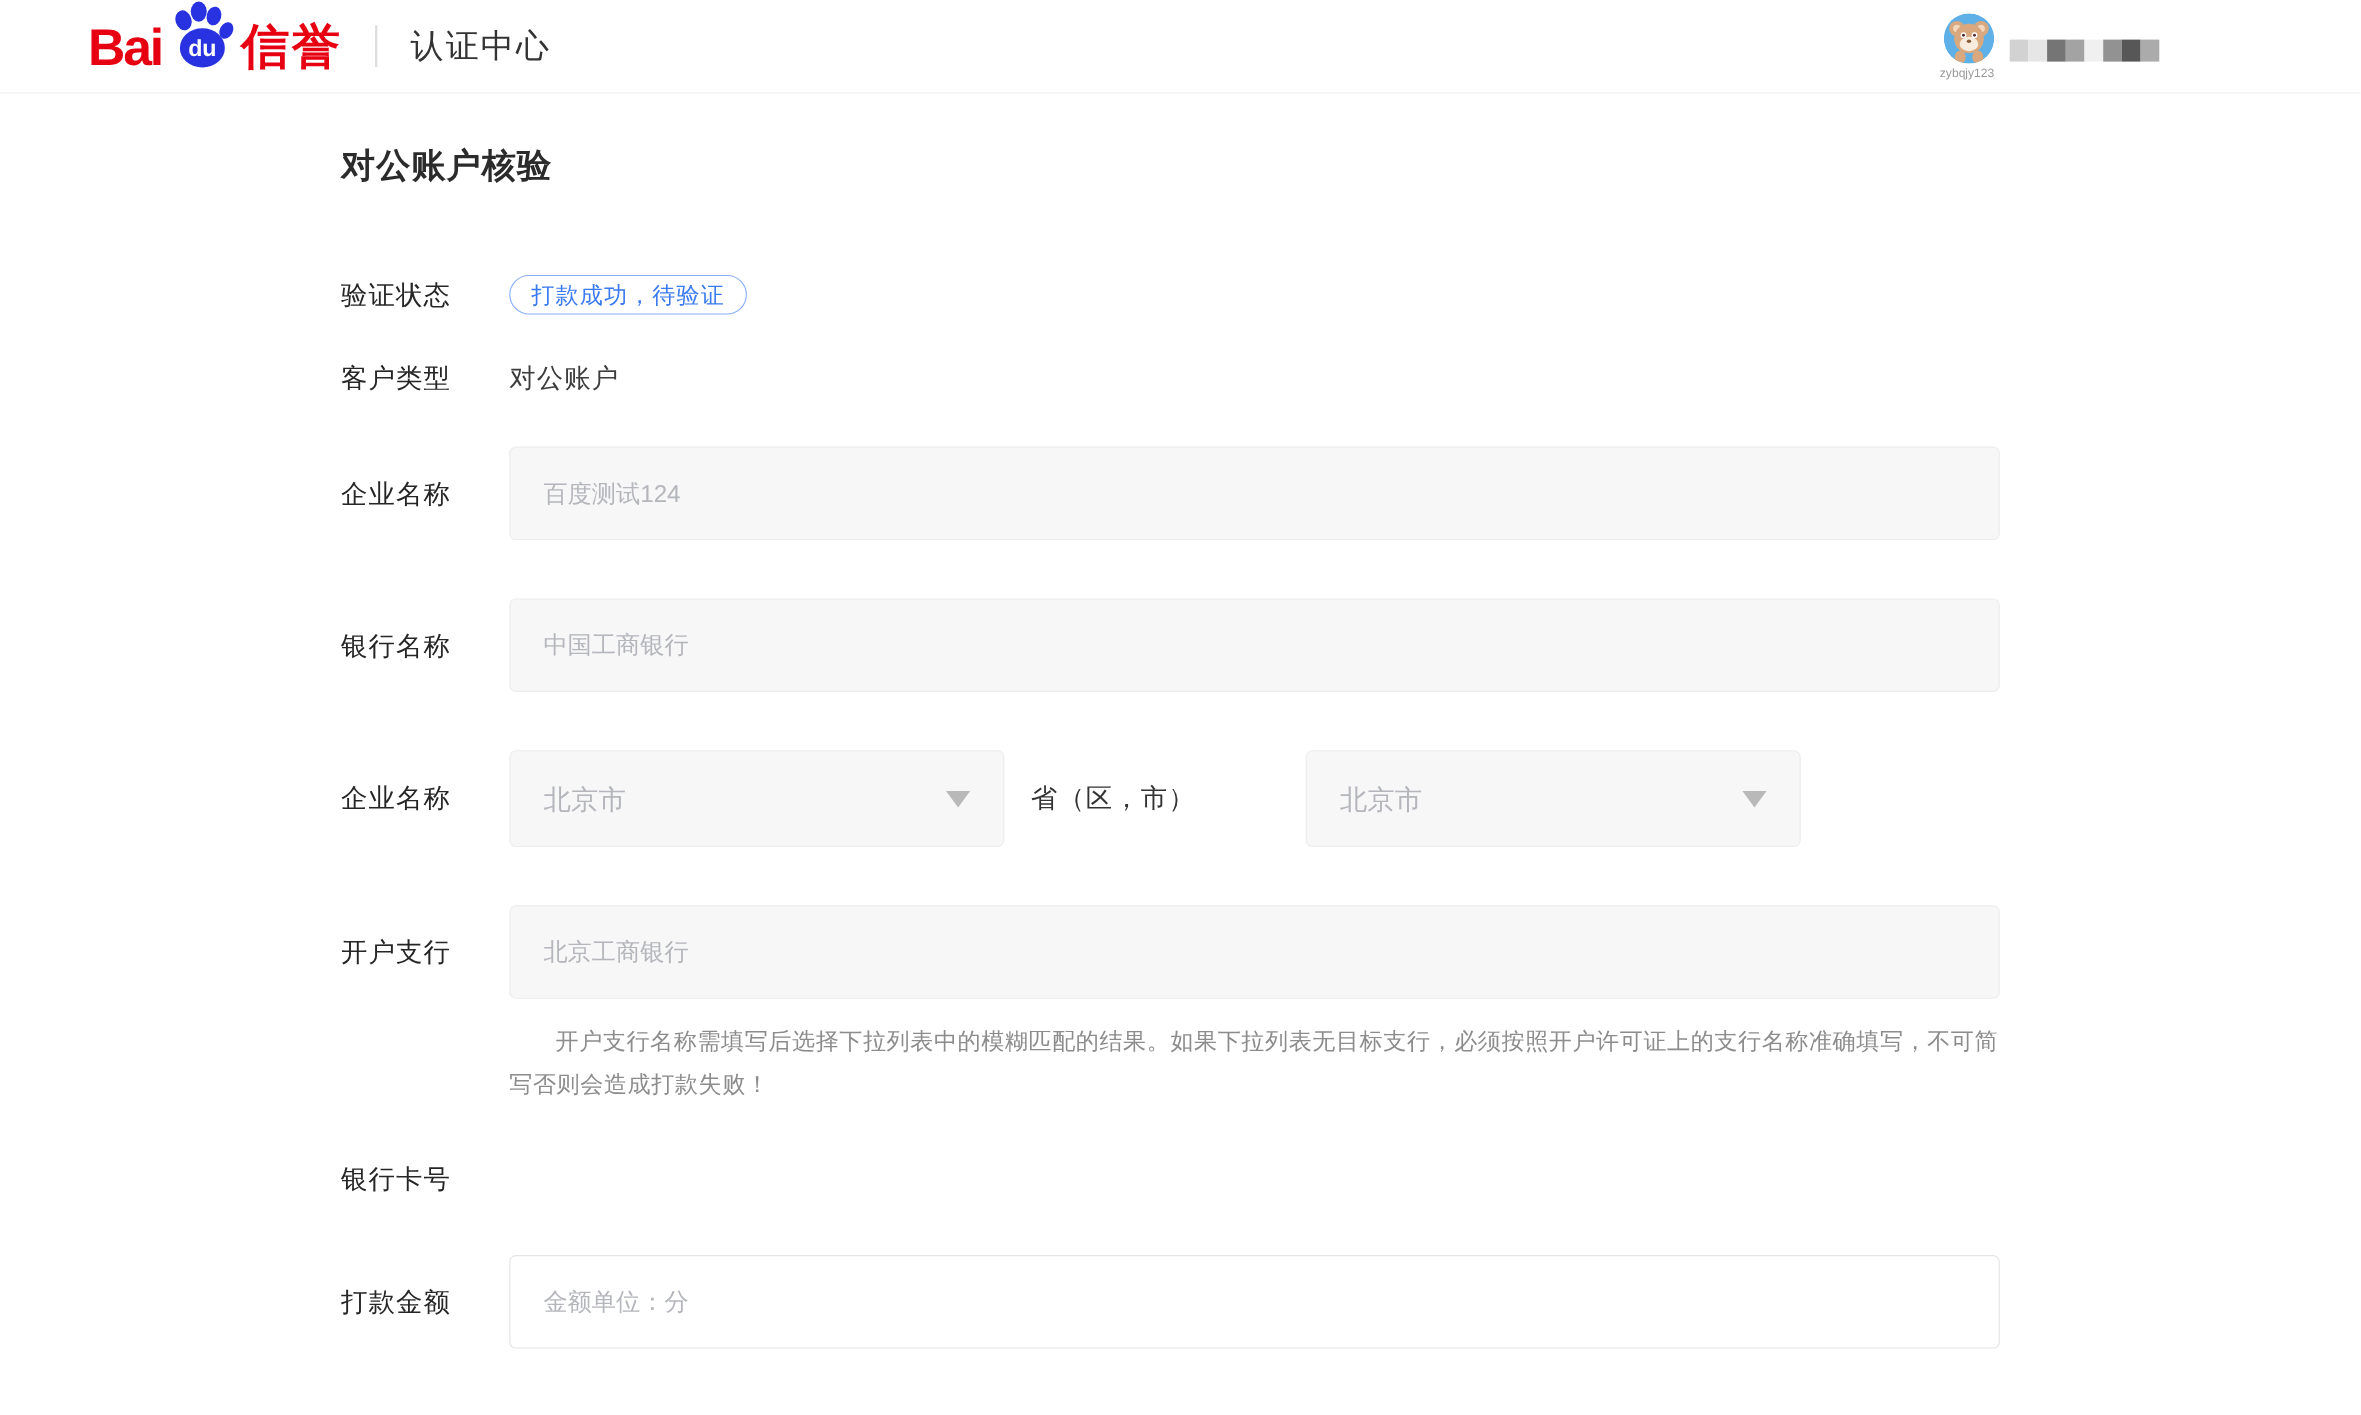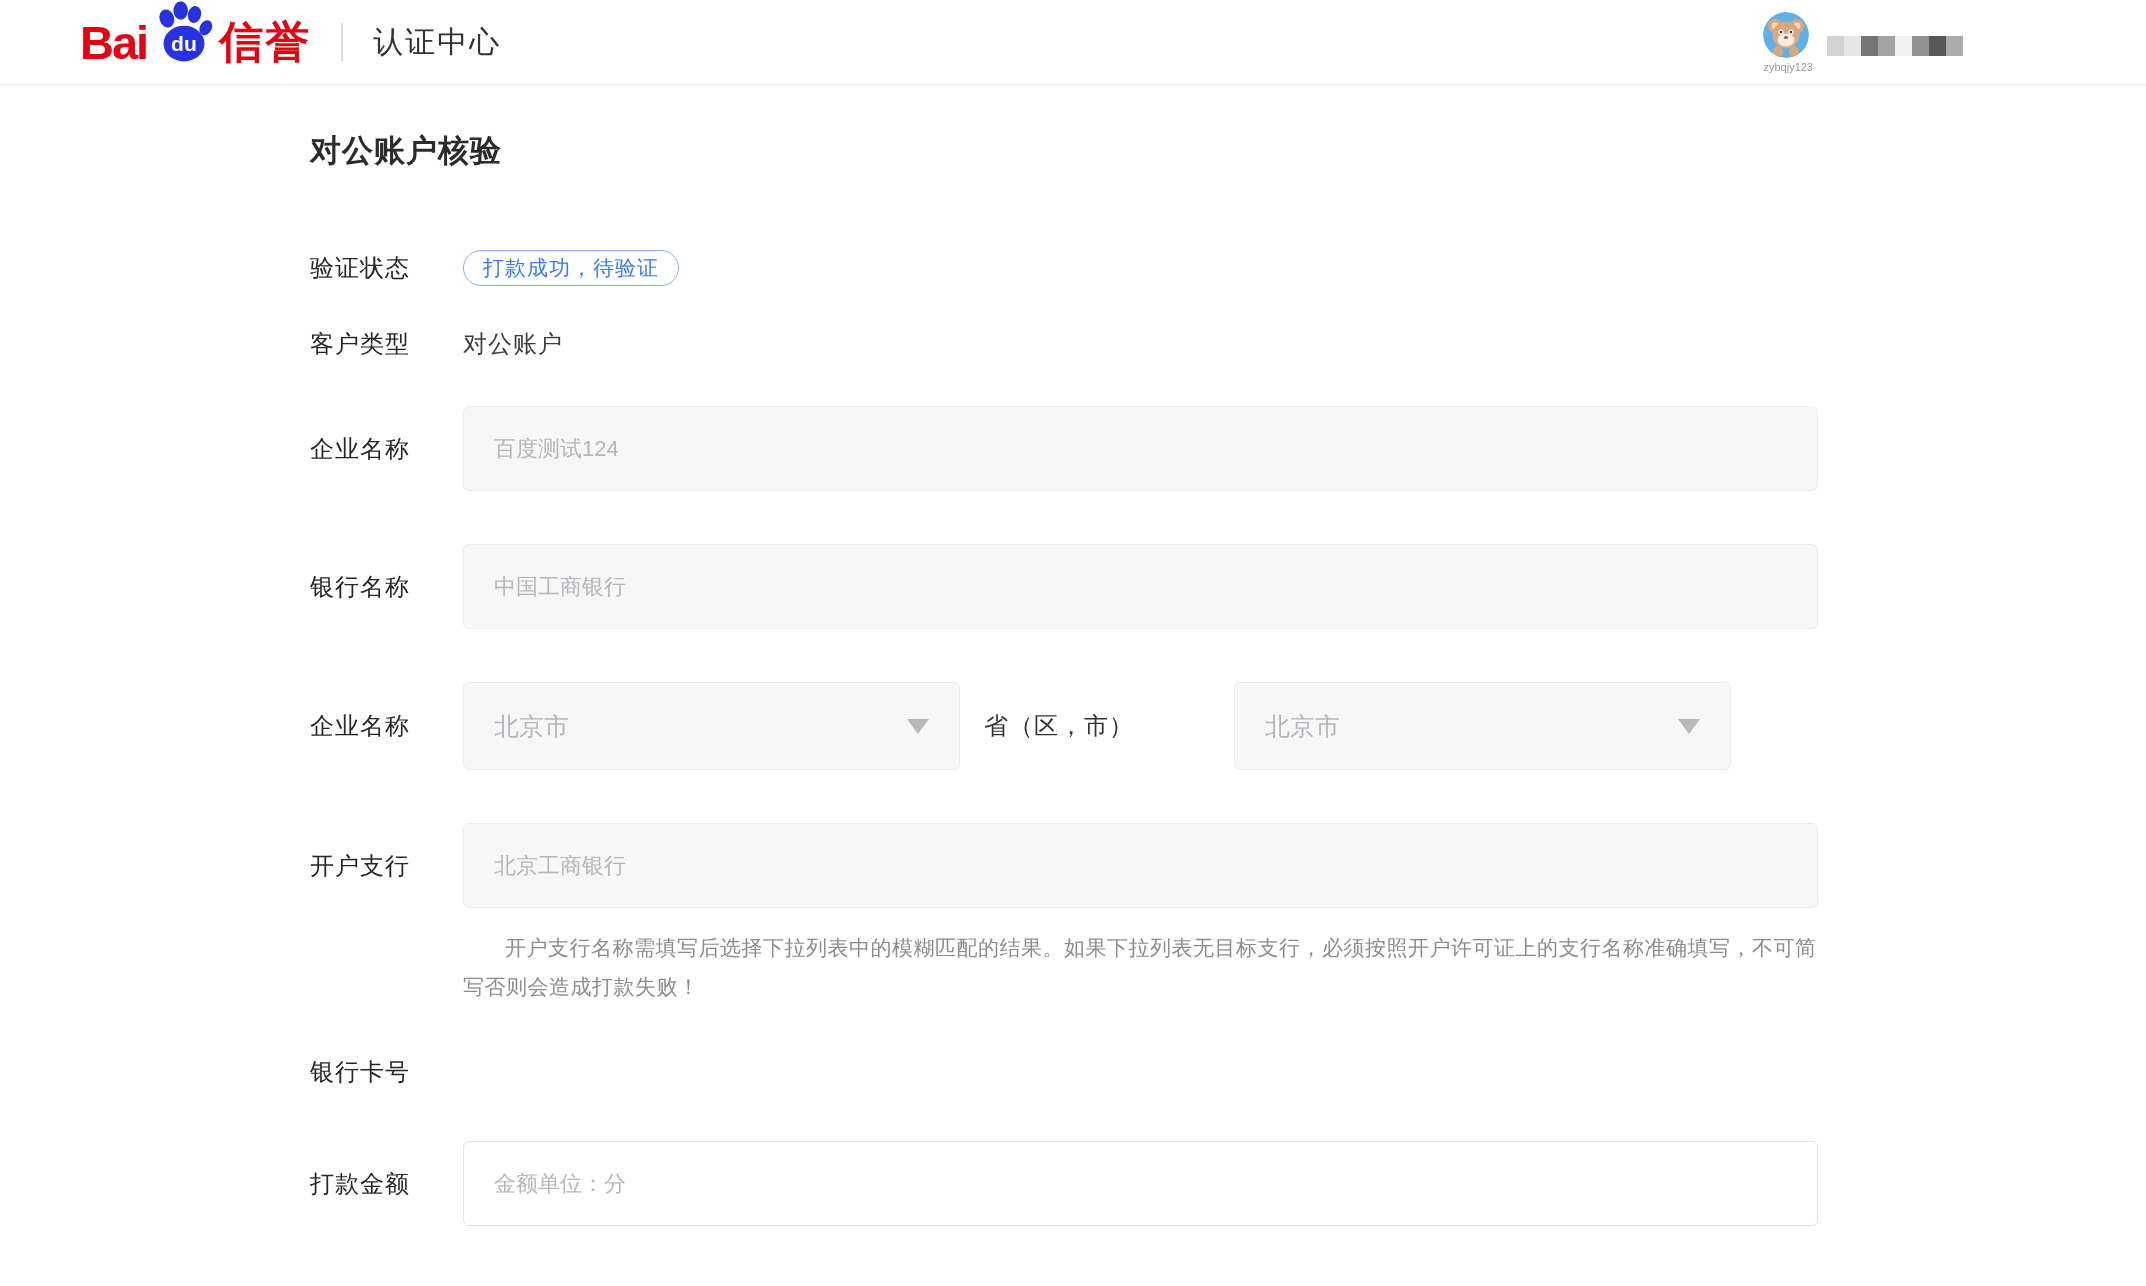--- a/index.html
+++ b/index.html
@@ -28,21 +28,21 @@
   .logo-xinyu {
     font-size: 44px; font-weight: bold; color: #e60012;
     margin-left: 4px; letter-spacing: 2px;
   }
   .header-divider {
     width: 2px; height: 38px; background: #dcdcdc; margin: 0 30px;
   }
   .header-title { font-size: 30px; color: #333; letter-spacing: 2px; }
 
   .header-right { margin-left: auto; display: flex; align-items: flex-start; }
-  .avatar-block { display: flex; flex-direction: column; align-items: flex-start; cursor: pointer; }
+  .avatar-block { display: flex; flex-direction: column; align-items: flex-end; cursor: pointer; }
   .avatar { width: 46px; height: 46px; border-radius: 50%; overflow: hidden; display: block; }
   .avatar-name { font-size: 11px; color: #999; margin-top: 3px; white-space: nowrap; }
   .redacted { display: flex; margin: 24px 0 0 14px; height: 20px; }
   .redacted i { display: block; width: 17px; height: 20px; }
   .rd1 { background: #d2d2d2; } .rd2 { background: #e6e6e6; }
   .rd3 { background: #757575; } .rd4 { background: #a3a3a3; }
   .rd5 { background: #f0f0f0; } .rd6 { background: #929292; }
   .rd7 { background: #575757; } .rd8 { background: #ababab; }
 
   
@@ -81,21 +81,21 @@
   }
   .text-field.editable {
     background: #ffffff;
     border: 1px solid #e4e4e4;
     color: #555;
   }
   .text-field::placeholder { color: #b4b6bb; opacity: 1; }
 
   .select {
     position: relative;
-    width: 497px; height: 88px;
+    width: 450px; height: 88px;
     background: #f7f7f7;
     border: 1px solid #ececec;
     border-radius: 6px;
     display: flex; align-items: center;
     padding: 0 60px 0 30px;
     font-size: 25px; color: #b4b6bb;
     cursor: pointer;
   }
   .caret {
     position: absolute; right: 30px; top: 50%; margin-top: -7px;

